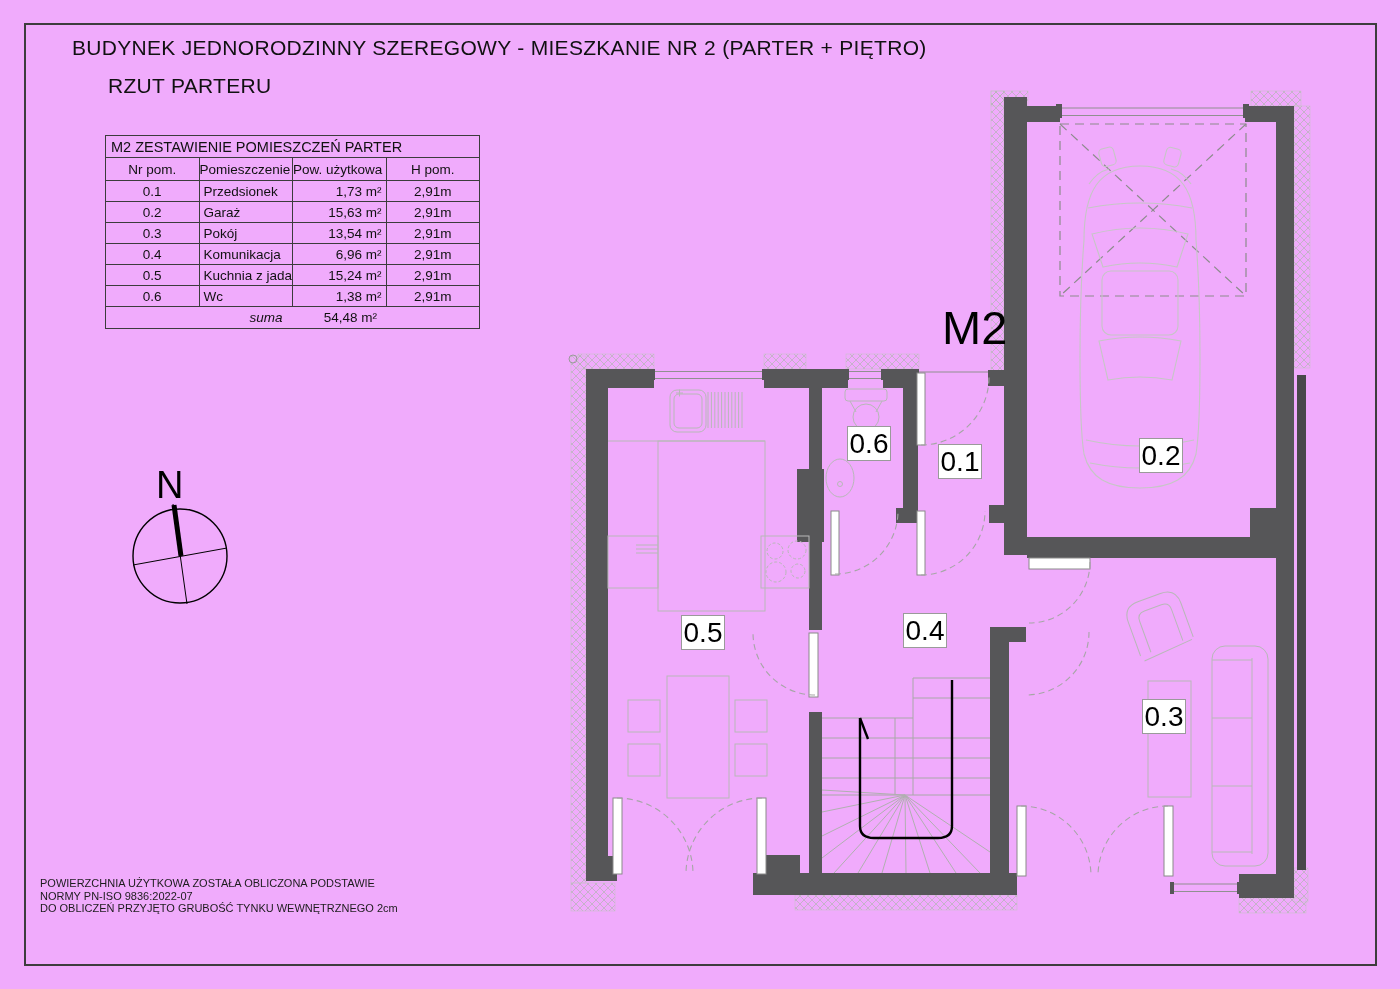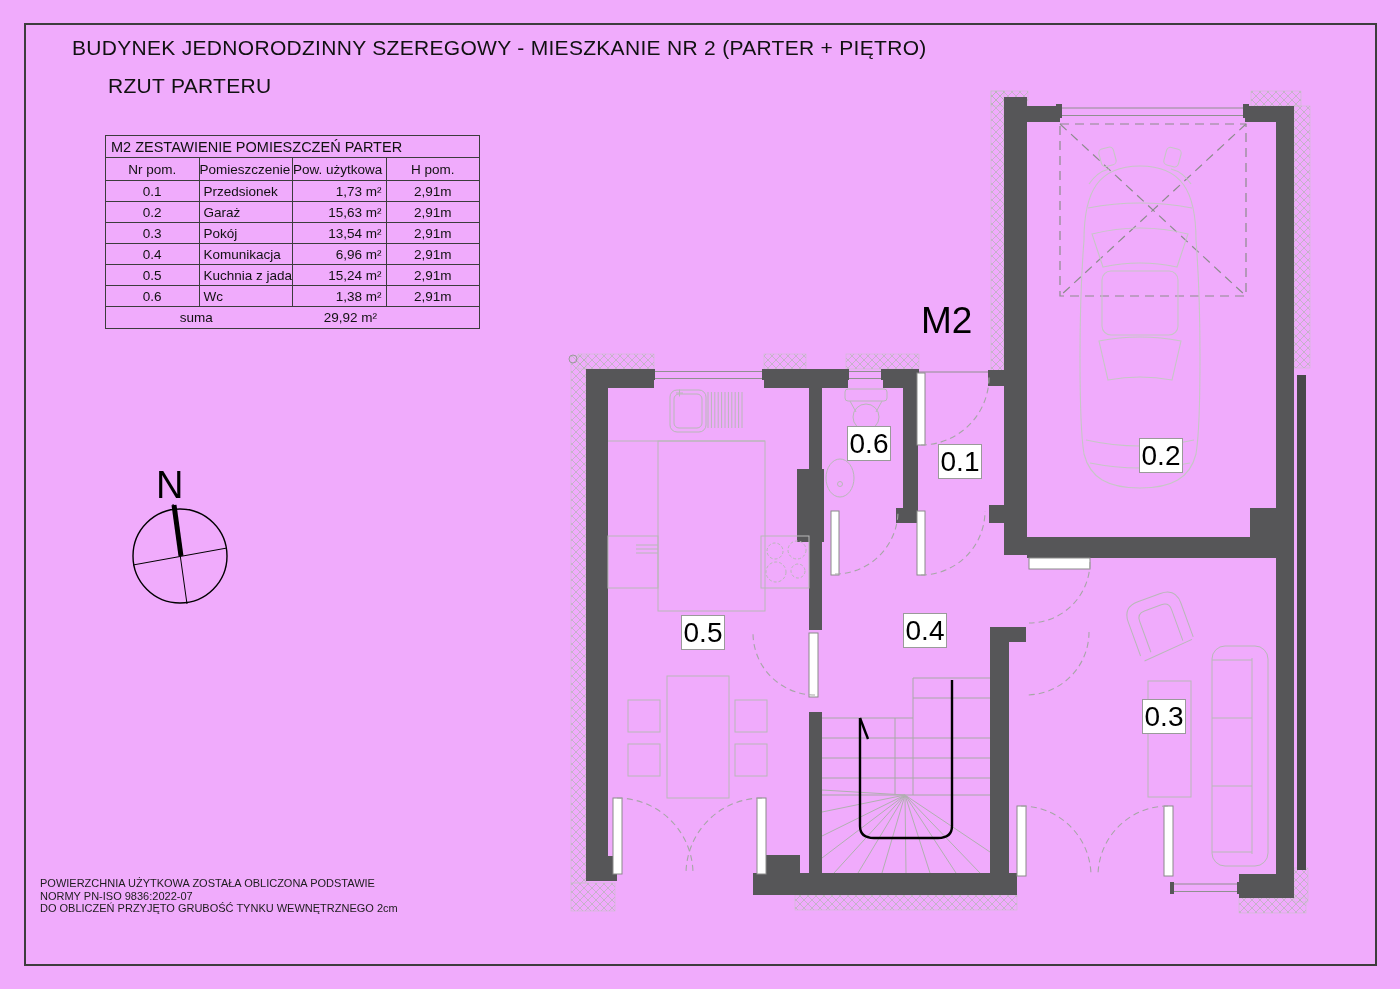--- a/index.html
+++ b/index.html
@@ -13,25 +13,25 @@
   table.rooms td,table.rooms th{border:1px solid #3c3c3c;padding:0 4px;height:20px;font-weight:normal;overflow:hidden;white-space:nowrap;}
   td.c-nr{width:58px;text-align:center;}
   td.c-name{width:128px;text-align:left;padding-left:6px;}
   td.c-area{width:96px;text-align:right;padding-right:9px;}
   td.c-h{width:85px;text-align:center;}
   tr.t-title td{font-size:14.5px;text-align:left;padding-left:5px;height:21px;}
   tr.t-head td{text-align:center;height:22px;}
   tr.t-head td.c-name,tr.t-head td.c-area{text-align:center;padding-left:0;}
   tr.t-sect td{text-align:left;padding-left:44px;border-left:none;border-right:none;}
   tr.t-sum td{border-left:none;border-right:none;height:21px;}
-  tr.t-sum td.lbl{text-align:center;padding-right:10px;}
+  tr.t-sum td.lbl{text-align:right;padding-right:10px;font-style:italic;}
   tr.t-sum td.val{text-align:right;padding-right:9px;}
   .room-label{position:absolute;width:42px;height:33px;line-height:33px;text-align:center;
       font-size:28px;background:#fff;border:1px solid #9a9a9a;color:#000;}
-  .unit-label{position:absolute;left:921px;top:300px;font-size:37px;color:#000;}
+  .unit-label{position:absolute;left:942px;top:300px;font-size:47px;color:#000;}
   .north-label{position:absolute;left:156px;top:464px;font-size:38px;color:#000;}
   .footer{position:absolute;left:40px;top:877px;font-size:11px;line-height:12.5px;color:#1c1c1c;}
   svg.plan{position:absolute;left:0;top:0;}
 </style>
 </head>
 <body>
 
 <div class="sheet">
   <div class="page-border"></div>
 
@@ -80,21 +80,21 @@
       <td class="c-h">2,91m</td>
     </tr>
     <tr>
       <td class="c-nr">0.6</td>
       <td class="c-name">Wc</td>
       <td class="c-area">1,38 m²</td>
       <td class="c-h">2,91m</td>
     </tr>
     <tr class="t-sum">
       <td class="lbl" colspan="2">suma</td>
-      <td class="val">29,92 m²</td>
+      <td class="val">54,48 m²</td>
       <td></td>
     </tr>
   </tbody>
     </table>
 
   <svg class="plan" width="1400" height="989" viewBox="0 0 1400 989">
     <defs>
       <pattern id="ins" width="8" height="8" patternUnits="userSpaceOnUse">
         <path d="M0 8 L8 0 M0 0 L8 8" stroke="#b4b4b4" stroke-width="0.7" fill="none"></path>
       </pattern>

